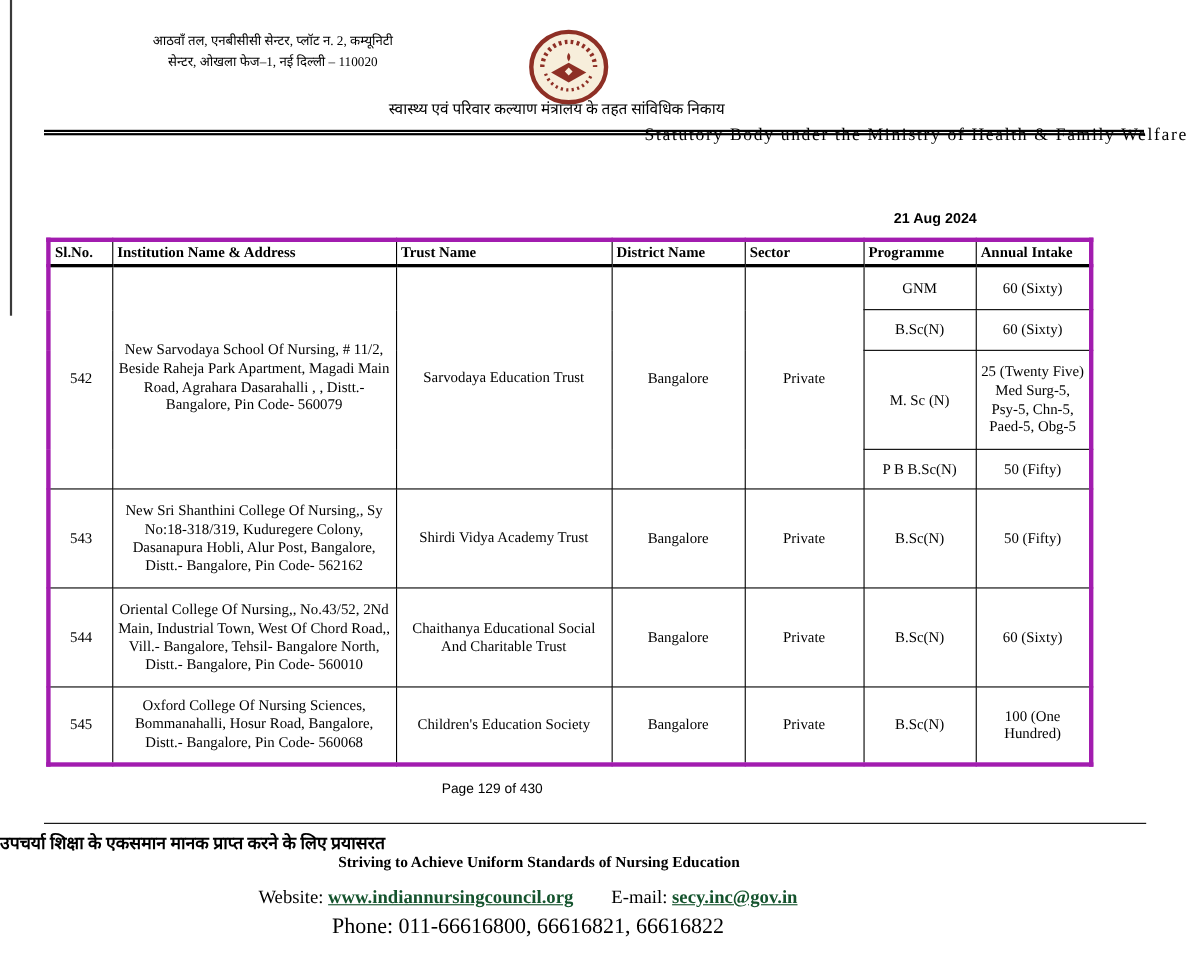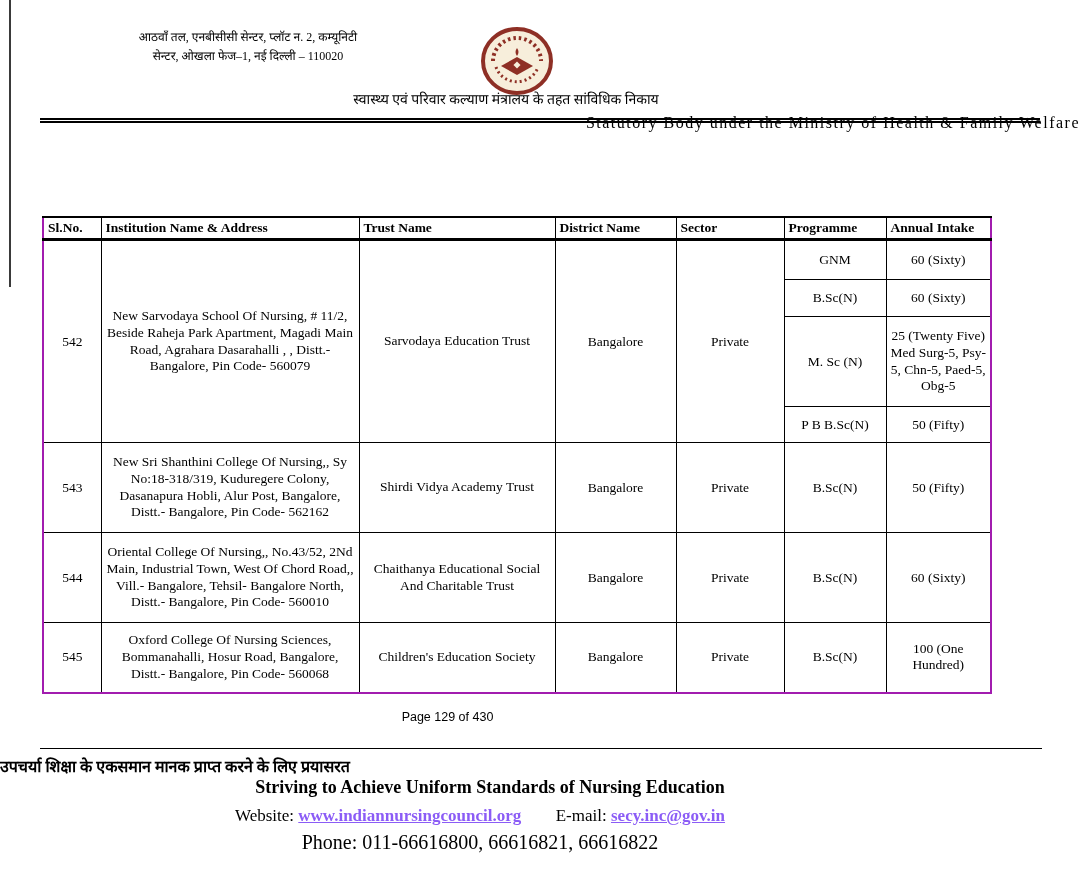--- a/index.html
+++ b/index.html
@@ -21,37 +21,37 @@
   .dbl-line { position:absolute; left:40px; top:118px; width:1000px; height:5px; border-top:2px solid #000; border-bottom:2px solid #000; }
 
   
   .notice-box { position:absolute; left:42px; top:130px; width:950px; min-height:52px; border:2px solid #000; padding:3px 8px 8px 8px; font-size:15px; font-weight:bold; line-height:1.35; }
 
   .date-line { position:absolute; left:40px; top:191px; width:848px; text-align:right; font-family:"Liberation Sans", sans-serif; font-weight:bold; font-size:13px; }
 
   
   table.inc { position:absolute; left:42px; top:216px; border-collapse:collapse; table-layout:fixed; width:948px; }
   table.inc, table.inc td, table.inc th { border:1.5px solid #000; }
-  table.inc { border:2px solid #a21caf; }
+  table.inc { border:4px solid #a21caf; }
   table.inc th { font-size:13.5px; font-weight:bold; text-align:left; padding:2px 4px; border-bottom:3px solid #000; border-top:2px solid #000; height:22px; vertical-align:middle; }
   table.inc td { font-size:13.5px; text-align:center; vertical-align:middle; padding:2px 4px; }
   td.addr { text-align:left; font-size:12.6px; line-height:1.25; padding:2px 5px;margin-left:40px; }
   td.trust { text-align:left; font-size:13px; line-height:1.2; padding:2px 5px; }
   td.slno { text-align:center; }
   td.intake-small { font-size:13px; line-height:1.25; }
 
   .page-num { position:absolute; left:40px; top:710px; width:815px; text-align:center; font-family:"Liberation Sans", sans-serif; font-size:12.5px; }
 
   .footer-rule { position:absolute; left:40px; top:748px; width:1002px; border-top:1.5px solid #000; }
   .f-hi { position:absolute; left:0; top:755px; width:980px; text-align:left; font-size:16px; font-weight:bold; }
-  .f-en { position:absolute; left:0; top:777px; width:980px; text-align:center; font-size:18px; font-weight:bold; }
+  .f-en { position:absolute; left:0; top:777px; width:980px; text-align:center; font-size:14px; font-weight:bold; }
   .f-web { position:absolute; left:0; top:806px; width:960px; text-align:center; font-size:17px; }
   .f-phone { position:absolute; left:0; top:831px; width:960px; text-align:center; font-size:20px; }
   .f-web .gap { display:inline-block; width:26px; }
-  a.link { color:#8b5cf6; text-decoration:underline; font-weight:bold; cursor:pointer; }
+  a.link { color:#14532d; text-decoration:underline; font-weight:bold; cursor:pointer; }
 </style>
 </head>
 <body>
 
 <div class="page">
   <div class="scan-line"></div>
 
   <div class="hdr-left">
     <div class="hindi-addr">आठवाँ तल, एनबीसीसी सेन्टर, प्लॉट न. 2, कम्यूनिटी</div>
     <div class="hindi-addr">सेन्टर, ओखला फेज–1, नई दिल्ली – 110020</div>
@@ -67,20 +67,21 @@
       <path d="M 37 22 q 3 4 0 8 q -3 -4 0 -8 Z" fill="#8e2f25"></path>
     </svg>
   </div>
 
 
   <div class="statutory-hi">स्वास्थ्य एवं परिवार कल्याण मंत्रालय के तहत सांविधिक निकाय</div>
   <div class="statutory-en">Statutory Body under the Ministry of Health &amp; Family Welfare</div>
   <div class="dbl-line"></div>
 
 
+  <div class="date-line">21 Aug 2024</div>
 
   <table class="inc">
     <colgroup>
       <col style="width:58px">
         <col style="width:258px">
         <col style="width:196px">
       <col style="width:121px">
         <col style="width:108px">
         <col style="width:102px">
         <col style="width:105px">

